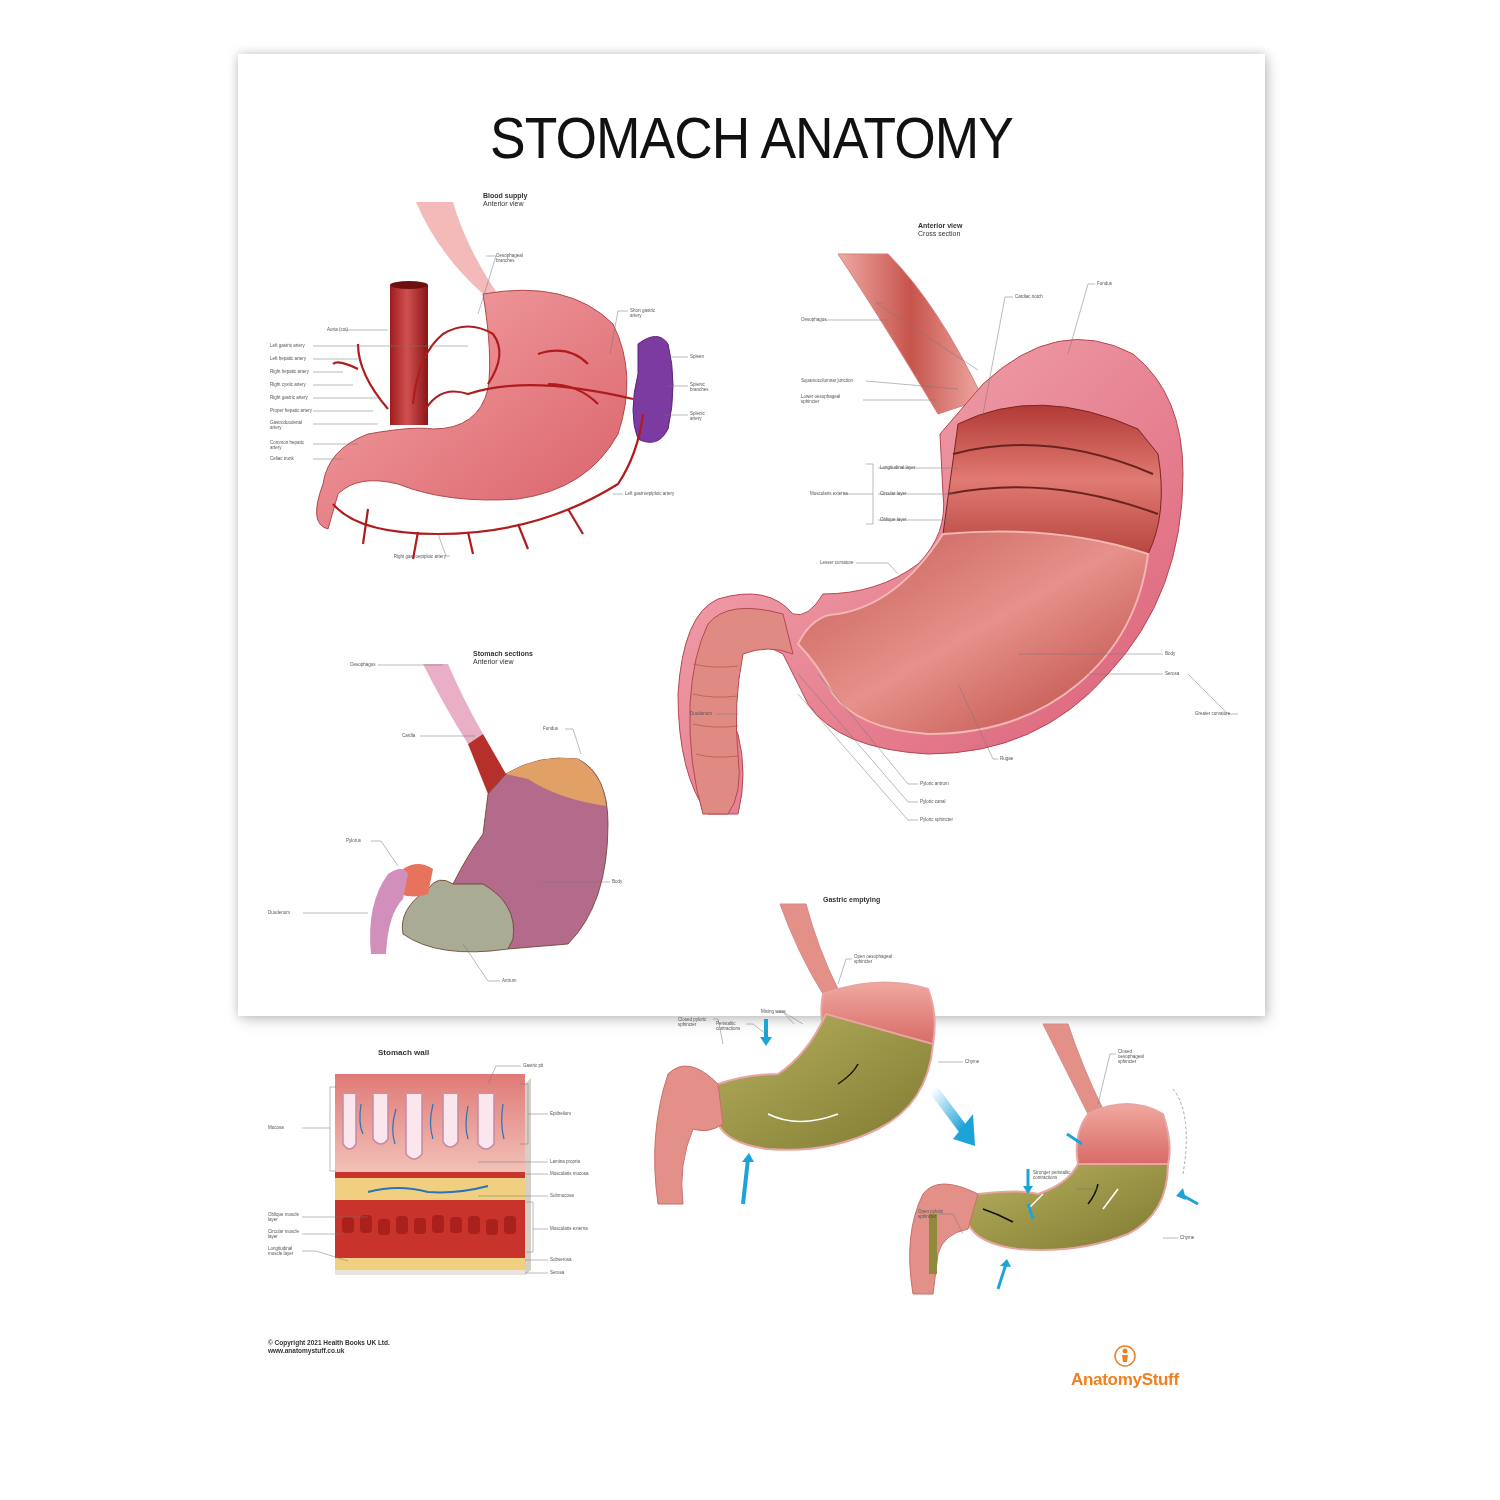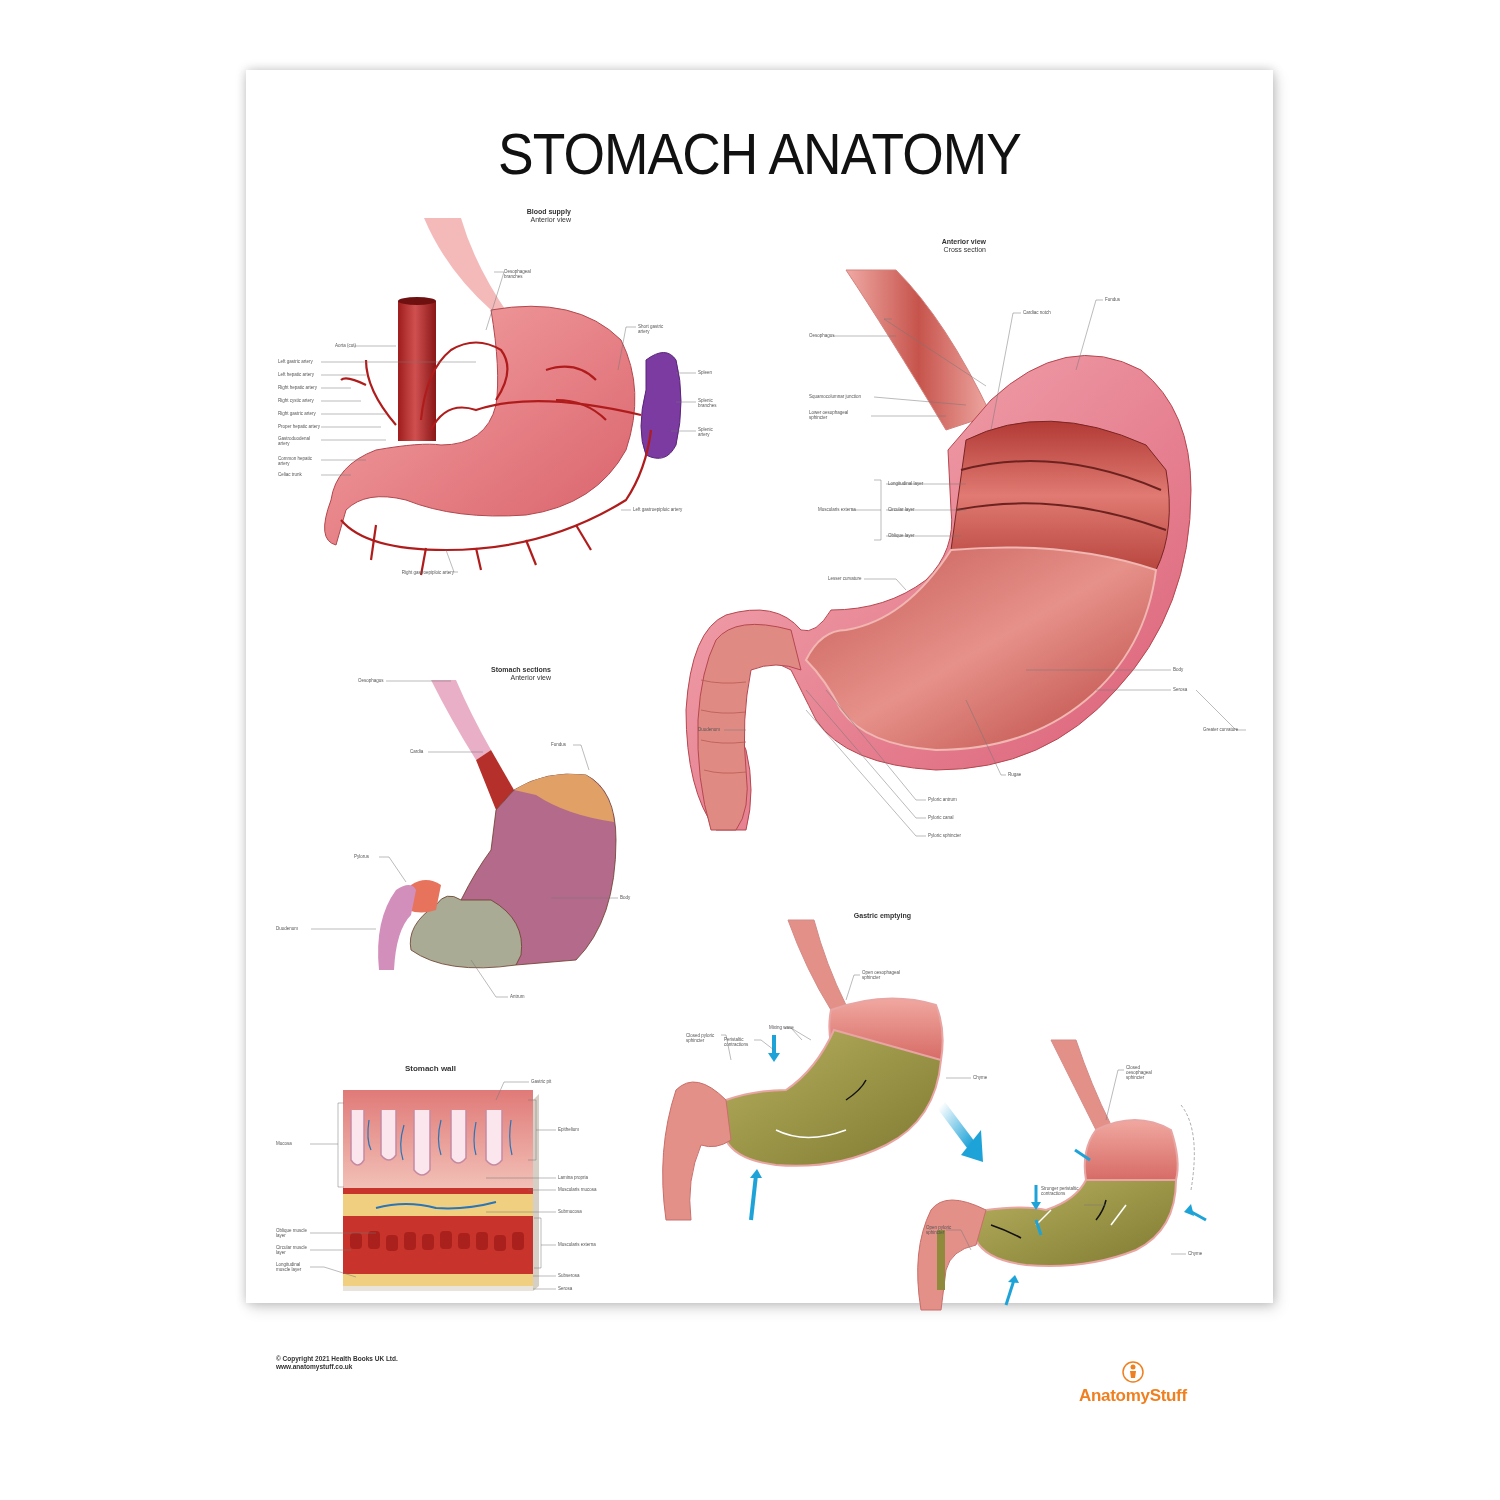--- a/index.html
+++ b/index.html
@@ -1,21 +1,21 @@
 <!DOCTYPE html>
 <html><head>
 <meta charset="utf-8">
 <style>
   html,body{margin:0;padding:0;background:#ffffff;}
   body{width:1500px;height:1500px;position:relative;overflow:hidden;font-family:"Liberation Sans",sans-serif;}
-  .poster{position:absolute;left:238px;top:70px;width:1027px;height:1233px;background:#ffffff;
-    box-shadow:0 0 10px rgba(0,0,0,0.22),4px 6px 14px rgba(0,0,0,0.12);margin-left:8px;}
+  .poster{position:absolute;left:238px;top:54px;width:1027px;height:962px;background:#ffffff;
+    box-shadow:0 0 10px rgba(0,0,0,0.22),4px 6px 14px rgba(0,0,0,0.12);}
   .title{position:absolute;left:0;top:50px;width:100%;text-align:center;font-family:"Liberation Sans",sans-serif;
     font-size:58px;letter-spacing:-1px;color:#111;font-weight:normal;transform:scaleX(0.92);}
-  .panel-title{position:absolute;font-size:7px;line-height:8px;color:#333;text-align:right;}
+  .panel-title{position:absolute;font-size:7px;line-height:8px;color:#333;text-align:left;}
   .panel-title b{display:block;font-weight:bold;}
   .lbl{position:absolute;font-size:4.5px;line-height:5px;color:#555;white-space:nowrap;}
   .lbl.r{text-align:right;}
   svg{position:absolute;overflow:visible;}
   .footer{position:absolute;left:30px;top:1285px;font-size:6.5px;line-height:8px;color:#333;font-weight:bold;}
   .brand{position:absolute;left:833px;top:1291px;display:flex;align-items:center;gap:3px;flex-direction:column;}
   .brand-text{font-size:17px;font-weight:bold;color:#f07f1f;letter-spacing:-0.3px;}
 </style>
 </head>
 <body>

